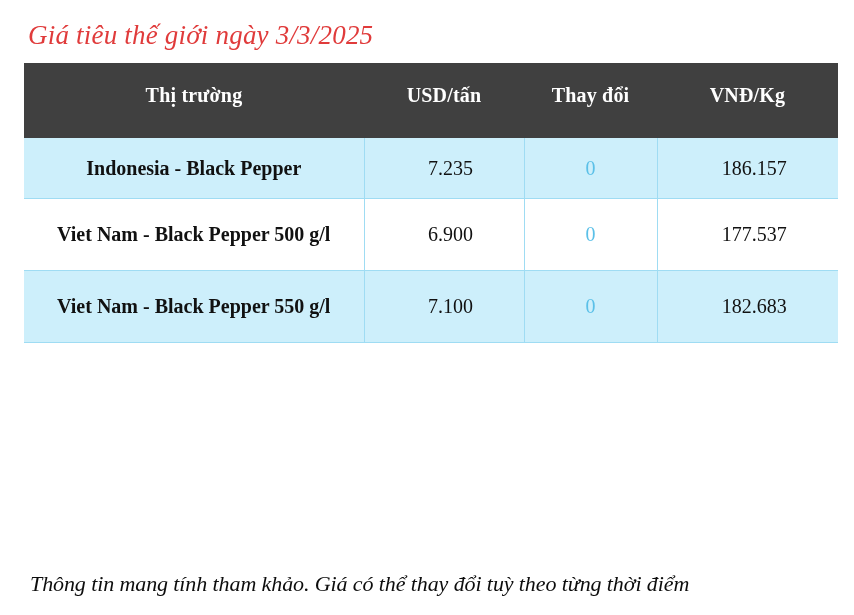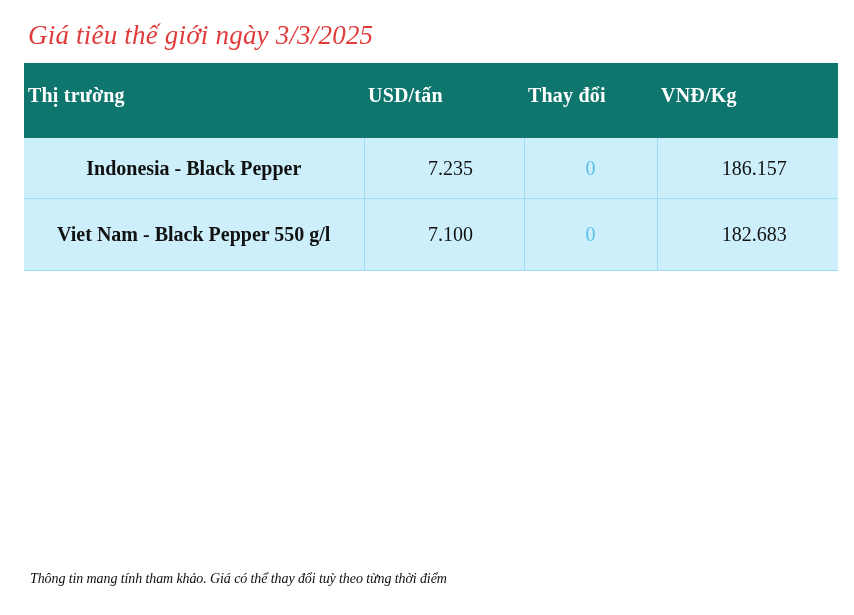--- a/index.html
+++ b/index.html
@@ -44,28 +44,28 @@
     border-collapse: collapse;
     table-layout: fixed;
     border: none;
   }
   table.price-table col.c-market { width: 340px; }
   table.price-table col.c-usd    { width: 160px; }
   table.price-table col.c-change { width: 133px; }
   table.price-table col.c-vnd    { width: 181px; }
 
   thead th {
-    background: #0f766e;
+    background: #404040;
     color: #ffffff;
     font-weight: 700;
     font-size: 20px;
     height: 65px;
     vertical-align: middle;
     padding: 0 4px 10px 4px;
-    text-align: left;
+    text-align: center;
     border: none;
     letter-spacing: 0.2px;
     font-family: "Liberation Serif", "DejaVu Serif", serif;
   }
   tbody td {
     font-size: 20px;
     text-align: center;
     vertical-align: middle;
     padding: 6px 8px;
     border-right: 1px solid #9fdcf3;
@@ -92,21 +92,21 @@
   td.usd-cell, td.vnd-cell {
     font-weight: 400;
     color: #111111;
     padding-left: 21px;
   }
 
   .footer-note {
     position: absolute;
     left: 30px;
     top: 571px;
-    font-size: 14px;
+    font-size: 22px;
     font-style: italic;
     font-weight: 400;
     color: #0d0d0d;
     white-space: nowrap;
     letter-spacing: -0.1px;
   }
 </style>
 </head>
 <body>
 
@@ -136,20 +136,26 @@
           <td class="market-cell">Indonesia - Black Pepper</td>
           <td class="usd-cell">7.235</td>
           <td class="change-cell">0</td>
           <td class="vnd-cell">186.157</td>
         </tr>
 
 
 
 
 
+        <tr class="row-base row-tall">
+          <td class="market-cell">Viet Nam - Black Pepper 500 g/l</td>
+          <td class="usd-cell">6.900</td>
+          <td class="change-cell">0</td>
+          <td class="vnd-cell">177.537</td>
+        </tr>
 
         <tr class="row-alt row-tall">
           <td class="market-cell">Viet Nam - Black Pepper 550 g/l</td>
           <td class="usd-cell">7.100</td>
           <td class="change-cell">0</td>
           <td class="vnd-cell">182.683</td>
         </tr>
 
       </tbody>
     </table>

